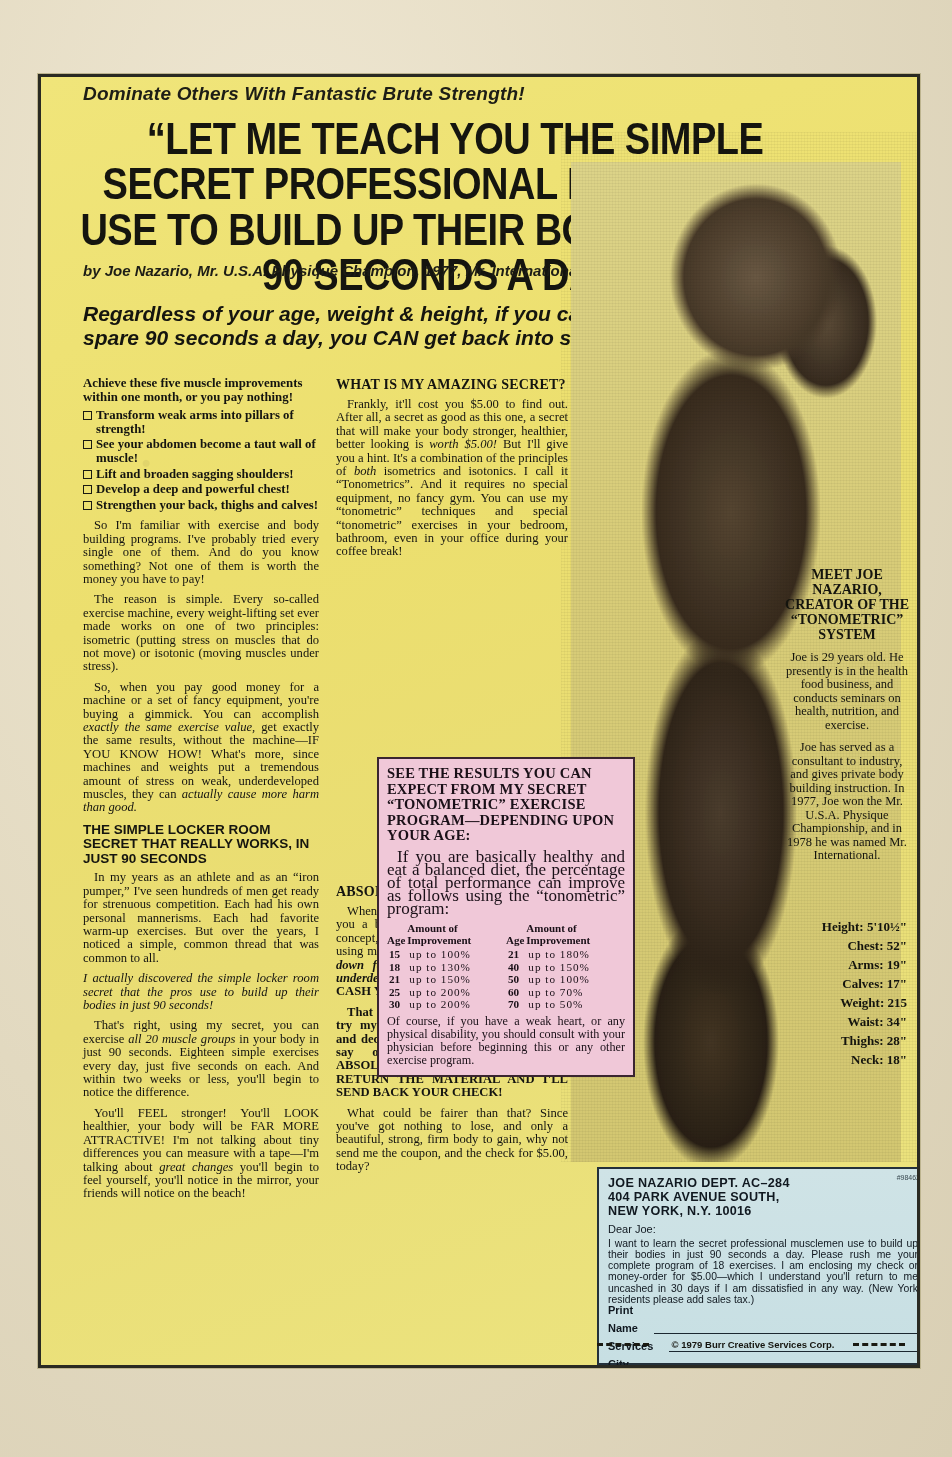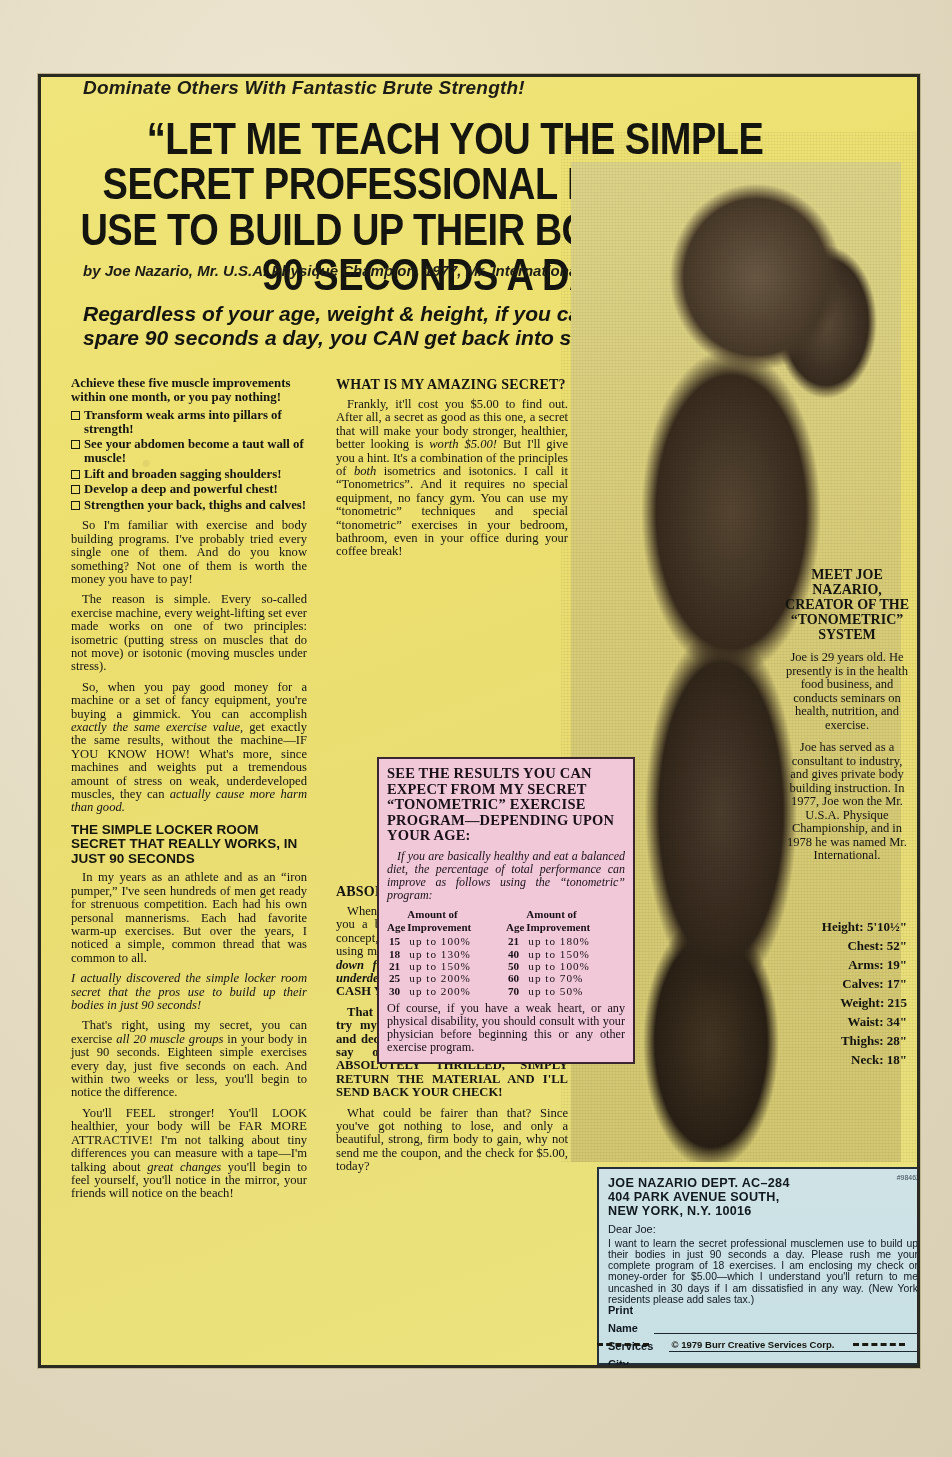--- a/index.html
+++ b/index.html
@@ -24,21 +24,21 @@
   .noise{
     position:absolute;inset:0;
     background-image:
       radial-gradient(circle at 12% 30%, rgba(120,110,60,.10) 0 3px, transparent 4px),
       radial-gradient(circle at 48% 66%, rgba(120,110,60,.08) 0 4px, transparent 5px),
       radial-gradient(circle at 78% 12%, rgba(120,110,60,.07) 0 3px, transparent 4px),
       radial-gradient(circle at 65% 88%, rgba(120,110,60,.07) 0 5px, transparent 6px);
     pointer-events:none;
   }
   .kicker{
-    position:absolute;left:42px;top:0;width:700px;
+    position:absolute;left:42px;top:6px;width:700px;
     font-family:"Liberation Sans",sans-serif;
     font-style:italic;font-weight:bold;font-size:19px;color:#1d1d16;
     letter-spacing:.2px;
   }
   .headline{
     position:absolute;left:34px;top:40px;width:760px;
     font-family:"Liberation Sans",sans-serif;
     font-weight:bold;font-size:38px;line-height:39px;color:#15150f;
     letter-spacing:-.5px;text-align:center;
     transform:scaleY(1.16);transform-origin:top center;
@@ -92,21 +92,21 @@
 
   
   .col{
     position:absolute;
     font-family:"Liberation Serif",serif;
     color:#141410;
     font-size:12.6px;line-height:13.4px;text-align:justify;
   }
   .col p{margin:0 0 7px 0;text-indent:11px;}
   .col p.noind{text-indent:0;}
-  .col1{left:30px;top:300px;width:236px;}
+  .col1{left:42px;top:300px;width:236px;}
   .col2{left:295px;top:300px;width:232px;}
 
   .chklist{margin:0 0 7px 0;padding:0;list-style:none;}
   .chklist li{
     font-weight:bold;font-size:12.8px;line-height:13.6px;margin-bottom:2px;
     padding-left:13px;position:relative;text-align:left;
   }
   .chklist li:before{
     content:"";position:absolute;left:0;top:2px;width:7px;height:7px;
     border:1.4px solid #1a1a12;
@@ -129,21 +129,21 @@
     position:absolute;left:296px;top:680px;width:238px;
     background:#f0c8d8;border:2px solid #3a2530;
     padding:7px 8px 8px 8px;
     color:#1a1018;
     margin-left:40px;
   }
   .pink h3{
     margin:0 0 6px 0;font-family:"Liberation Serif",serif;font-weight:bold;
     font-size:14.5px;line-height:15.5px;letter-spacing:.2px;
   }
-  .pink p{margin:0 0 6px 0;font-size:12px;line-height:13.2px;text-align:justify;text-indent:10px;font-style:italic;}
+  .pink p{margin:0 0 6px 0;font-size:17px;line-height:13.2px;text-align:justify;text-indent:10px;}
   .tbl{width:100%;border-collapse:collapse;font-size:11.2px;line-height:12.4px;}
   .tbl th{font-weight:bold;text-align:left;padding:0 2px 2px 0;font-size:11px;vertical-align:bottom;}
   .tbl td{padding:0 2px;white-space:nowrap;}
   .tbl .age{font-weight:bold;}
   .tbl .dots{letter-spacing:1px;}
   .pinkfoot{margin-top:5px;font-size:12.2px;line-height:13px;text-align:justify;}
 
   
   .coupon{
     position:absolute;left:556px;top:1090px;width:310px;height:180px;

